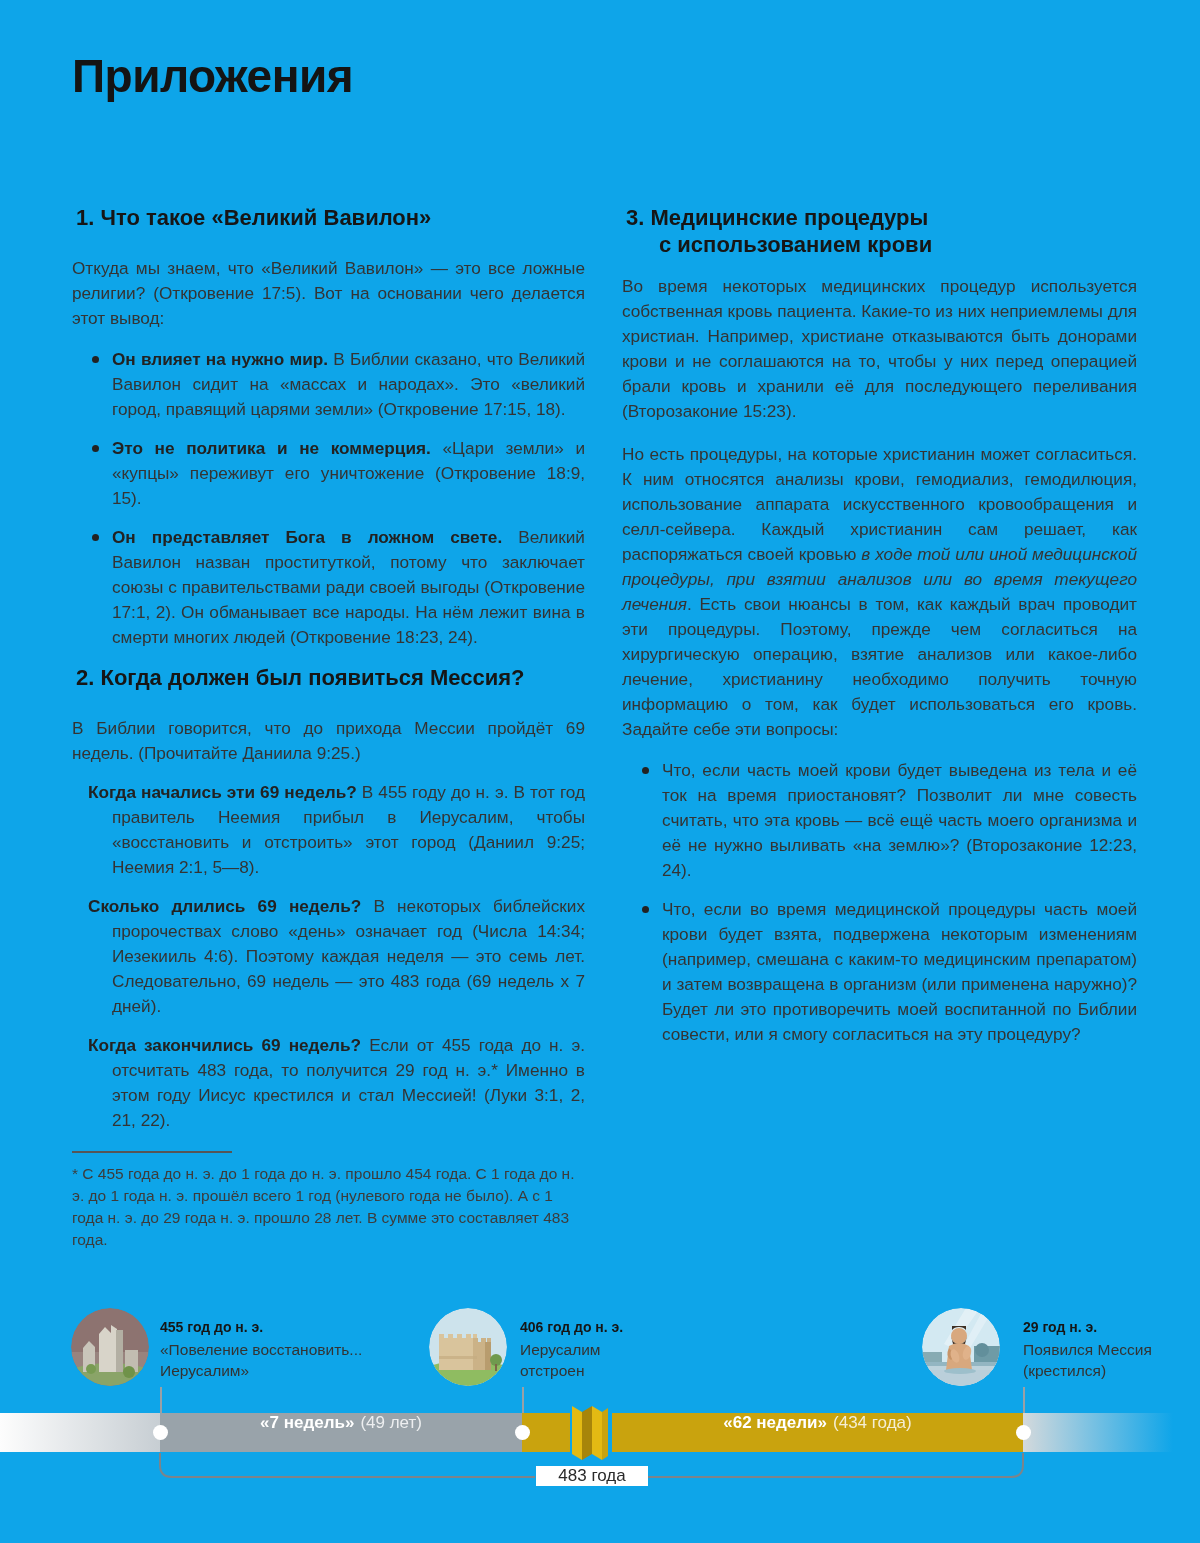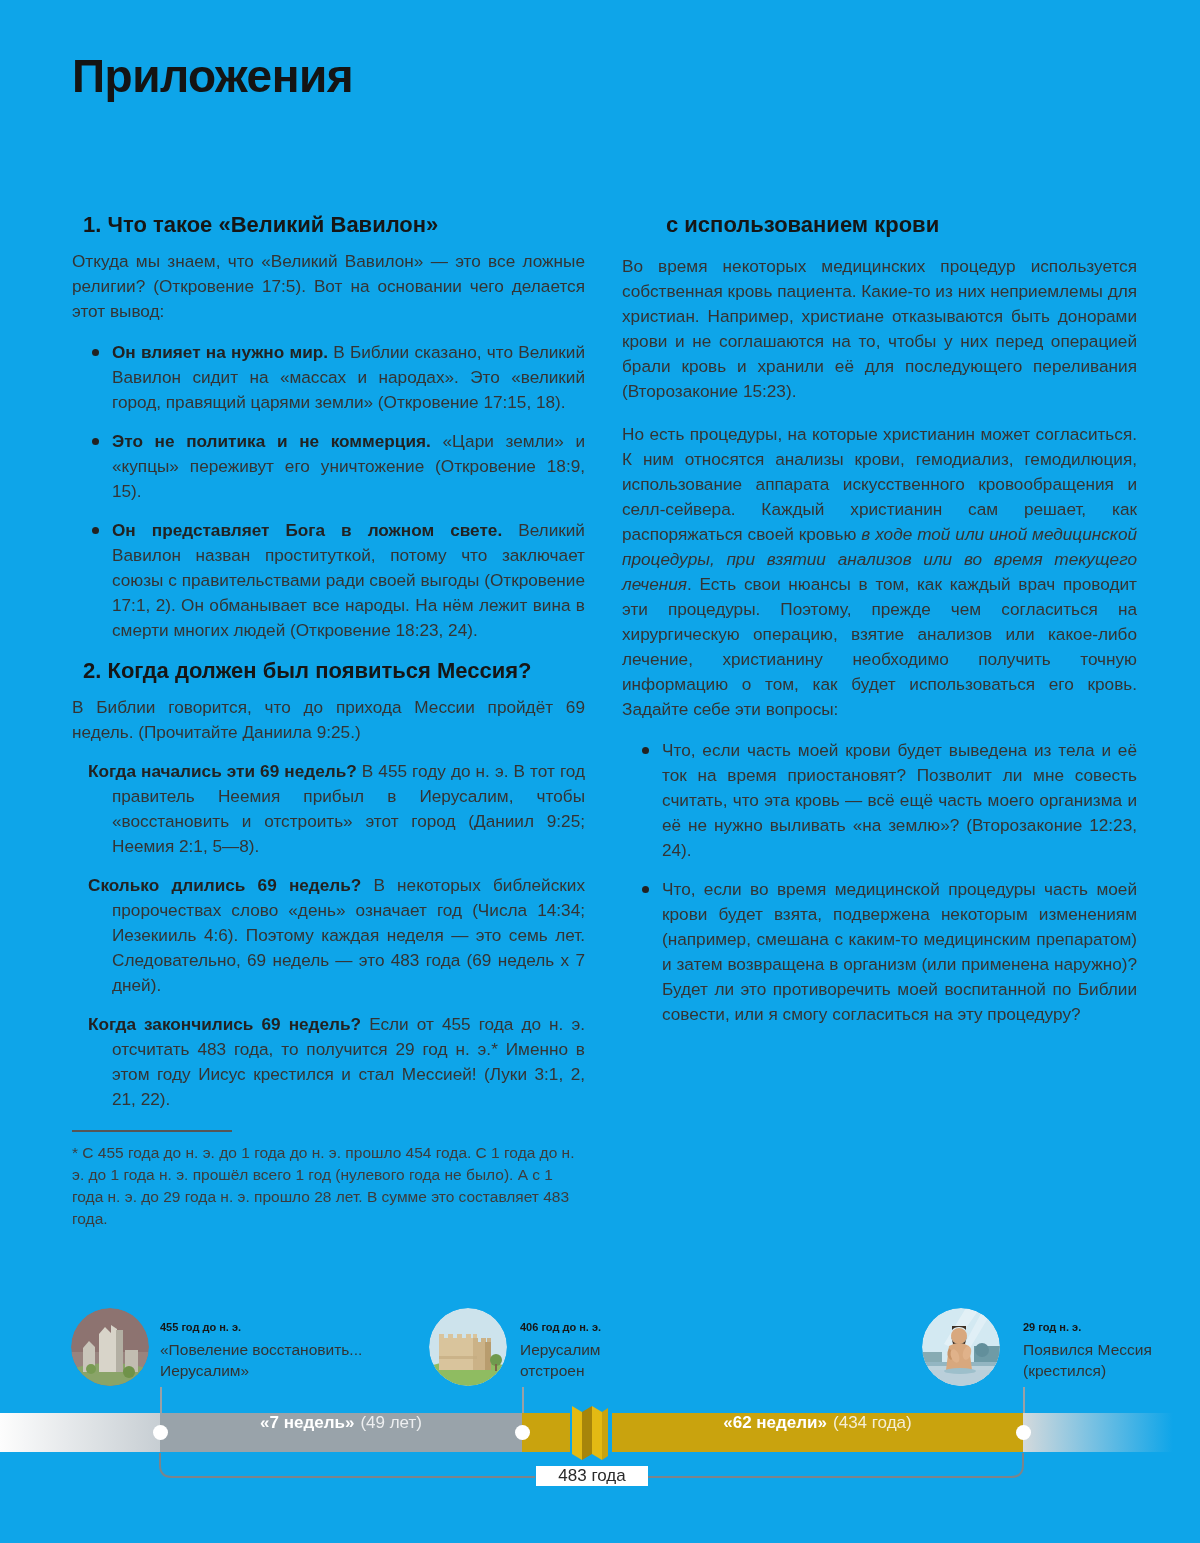--- a/index.html
+++ b/index.html
@@ -8,25 +8,25 @@
     font-family:"Liberation Sans",sans-serif;color:#333;
   }
   h1.title{
     margin:0;position:absolute;left:72px;top:50px;
     font-size:46px;line-height:52px;font-weight:700;color:#141414;letter-spacing:-0.5px;
   }
   .columns{position:absolute;left:72px;top:200px;display:flex;gap:37px;}
   .col-left{width:513px;}
   .col-right{width:515px;}
   h2.sec{
-    margin:11px;font-size:22px;line-height:27px;font-weight:700;color:#161616;
+    margin:4px;font-size:22px;line-height:27px;font-weight:700;color:#161616;
   }
   h2.sec .indent2{display:block;margin-left:33px;}
   p.body{
-    margin:10px 0 0 0;font-size:17.2px;line-height:25px;color:#343434;
+    margin:25px 0 0 0;font-size:17.2px;line-height:25px;color:#343434;
     text-align:justify;
   }
   .lead{font-weight:700;color:#222;}
   ul.bullets{list-style:none;margin:16px 0 0 0;padding:0;}
   ul.bullets li{
     position:relative;padding-left:40px;margin:0 0 14px 0;
     font-size:17.2px;line-height:25px;color:#343434;text-align:justify;
   }
   ul.bullets li::before{
     content:"";position:absolute;left:20px;top:9px;width:7px;height:7px;border-radius:50%;background:#222;
@@ -36,21 +36,21 @@
     font-size:17.2px;line-height:25px;color:#343434;text-align:justify;
   }
   .fn-rule{width:160px;border-top:2px solid #565656;margin-top:18px;}
   p.footnote{
     margin:10px 0 0 0;font-size:15.5px;line-height:22px;color:#3c3c3c;text-align:left;
   }
   .mt-h2{margin-top:22px;}
   
   .tl-circle{position:absolute;width:78px;height:78px;border-radius:50%;overflow:hidden;top:1308px;}
   .tl-label{position:absolute;top:1316px;}
-  .tl-year{font-size:11px;line-height:23px;font-weight:700;color:#161616;}
+  .tl-year{font-size:14px;line-height:23px;font-weight:700;color:#161616;}
   .tl-line{font-size:15.5px;line-height:21px;color:#333;}
   .tl-tick{position:absolute;top:1387px;width:1.5px;height:26px;background:#9aa0a5;}
   .tl-band{position:absolute;top:1413px;height:39px;}
   .band-grad-left{left:0;width:160px;background:linear-gradient(to right,#fdfdfd,#c7ced3);}
   .band-gray{left:160px;width:362px;background:#99a3aa;}
   .band-gold-a{left:522px;width:48px;background:#c9a30e;}
   .band-gold-b{left:612px;width:411px;background:#c9a30e;}
   .band-grad-right{left:1023px;width:150px;background:linear-gradient(to right,#d4d9dc,rgba(255,255,255,0));}
   .band-label{
     display:flex;justify-content:center;height:39px;
@@ -88,21 +88,21 @@
       <p class="body">В Библии говорится, что до прихода Мессии пройдёт 69 недель. (Прочитайте Даниила 9:25.)</p>
       <div class="qa"><span class="lead">Когда начались эти 69 недель?</span> <span>В 455 году до н. э. В тот год правитель Неемия прибыл в Иерусалим, чтобы «восстановить и отстроить» этот город (Даниил 9:25; Неемия 2:1, 5—8).</span></div>
       <div class="qa"><span class="lead">Сколько длились 69 недель?</span> <span>В некоторых библейских пророчествах слово «день» означает год (Числа 14:34; Иезекииль 4:6). Поэтому каждая неделя — это семь лет. Следовательно, 69 недель — это 483 года (69 недель x 7 дней).</span></div>
       <div class="qa"><span class="lead">Когда закончились 69 недель?</span> <span>Если от 455 года до н. э. отсчитать 483 года, то получится 29 год н. э.* Именно в этом году Иисус крестился и стал Мессией! (Луки 3:1, 2, 21, 22).</span></div>
 
       <div class="fn-rule"></div>
       <p class="footnote">* С 455 года до н. э. до 1 года до н. э. прошло 454 года. С 1 года до н. э. до 1 года н. э. прошёл всего 1 год (нулевого года не было). А с 1 года н. э. до 29 года н. э. прошло 28 лет. В сумме это составляет 483 года.</p>
     </div>
 
     <div class="col-right">
-      <h2 class="sec"><span class="indent2">с использованием крови</span></h2>
+      <h2 class="sec"><span>3. Медицинские процедуры</span><span class="indent2">с использованием крови</span></h2>
       <p class="body" style="margin-top:16px">Во время некоторых медицинских процедур используется собственная кровь пациента. Какие-то из них неприемлемы для христиан. Например, христиане отказываются быть донорами крови и не соглашаются на то, чтобы у них перед операцией брали кровь и хранили её для последующего переливания (Второзаконие 15:23).</p>
       <p class="body" style="margin-top:18px"><span>Но есть процедуры, на которые христианин может согласиться. К ним относятся анализы крови, гемодиализ, гемодилюция, использование аппарата искусственного кровообращения и селл-сейвера. Каждый христианин сам решает, как распоряжаться своей кровью</span> <em>в ходе той или иной медицинской процедуры, при взятии анализов или во время текущего лечения</em><span>. Есть свои нюансы в том, как каждый врач проводит эти процедуры. Поэтому, прежде чем согласиться на хирургическую операцию, взятие анализов или какое-либо лечение, христианину необходимо получить точную информацию о том, как будет использоваться его кровь. Задайте себе эти вопросы:</span></p>
       <ul class="bullets">
         <li>Что, если часть моей крови будет выведена из тела и её ток на время приостановят? Позволит ли мне совесть считать, что эта кровь — всё ещё часть моего организма и её не нужно выливать «на землю»? (Второзаконие 12:23, 24).</li>
         <li>Что, если во время медицинской процедуры часть моей крови будет взята, подвержена некоторым изменениям (например, смешана с каким-то медицинским препаратом) и затем возвращена в организм (или применена наружно)? Будет ли это противоречить моей воспитанной по Библии совести, или я смогу согласиться на эту процедуру?</li>
       </ul>
     </div>
   </div>
 
   <div class="tl-circle" style="left:71px">

